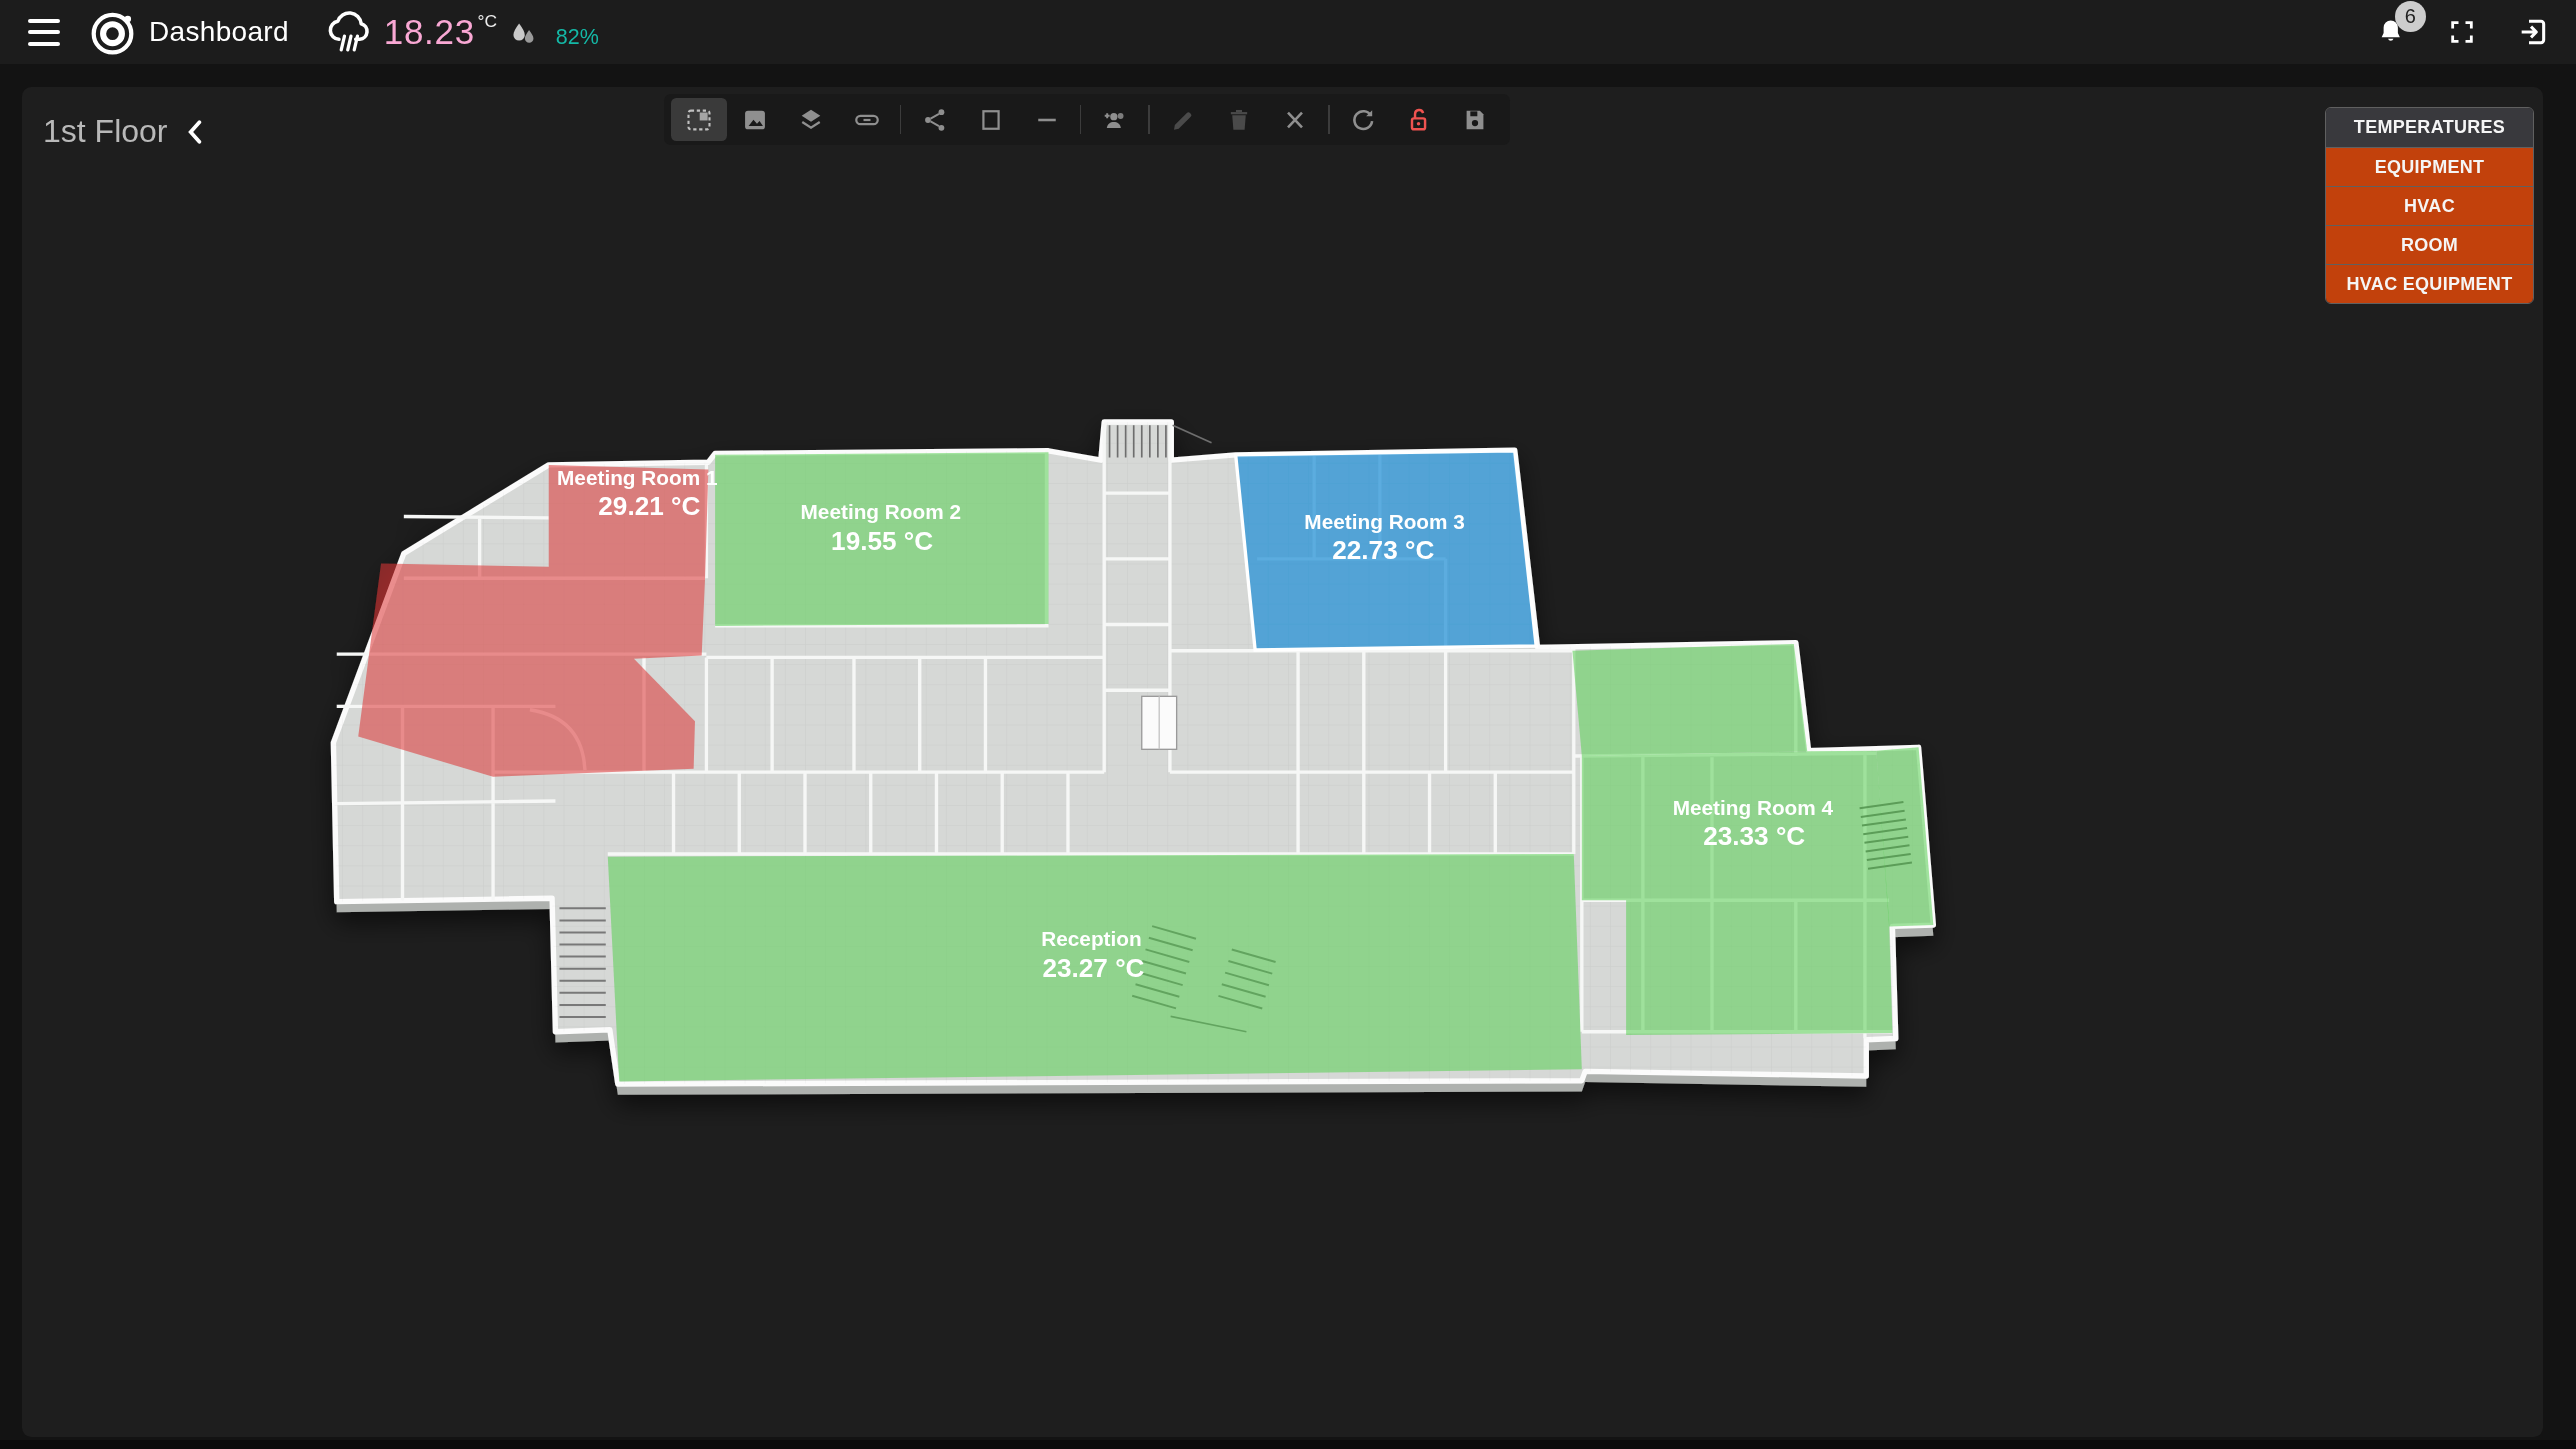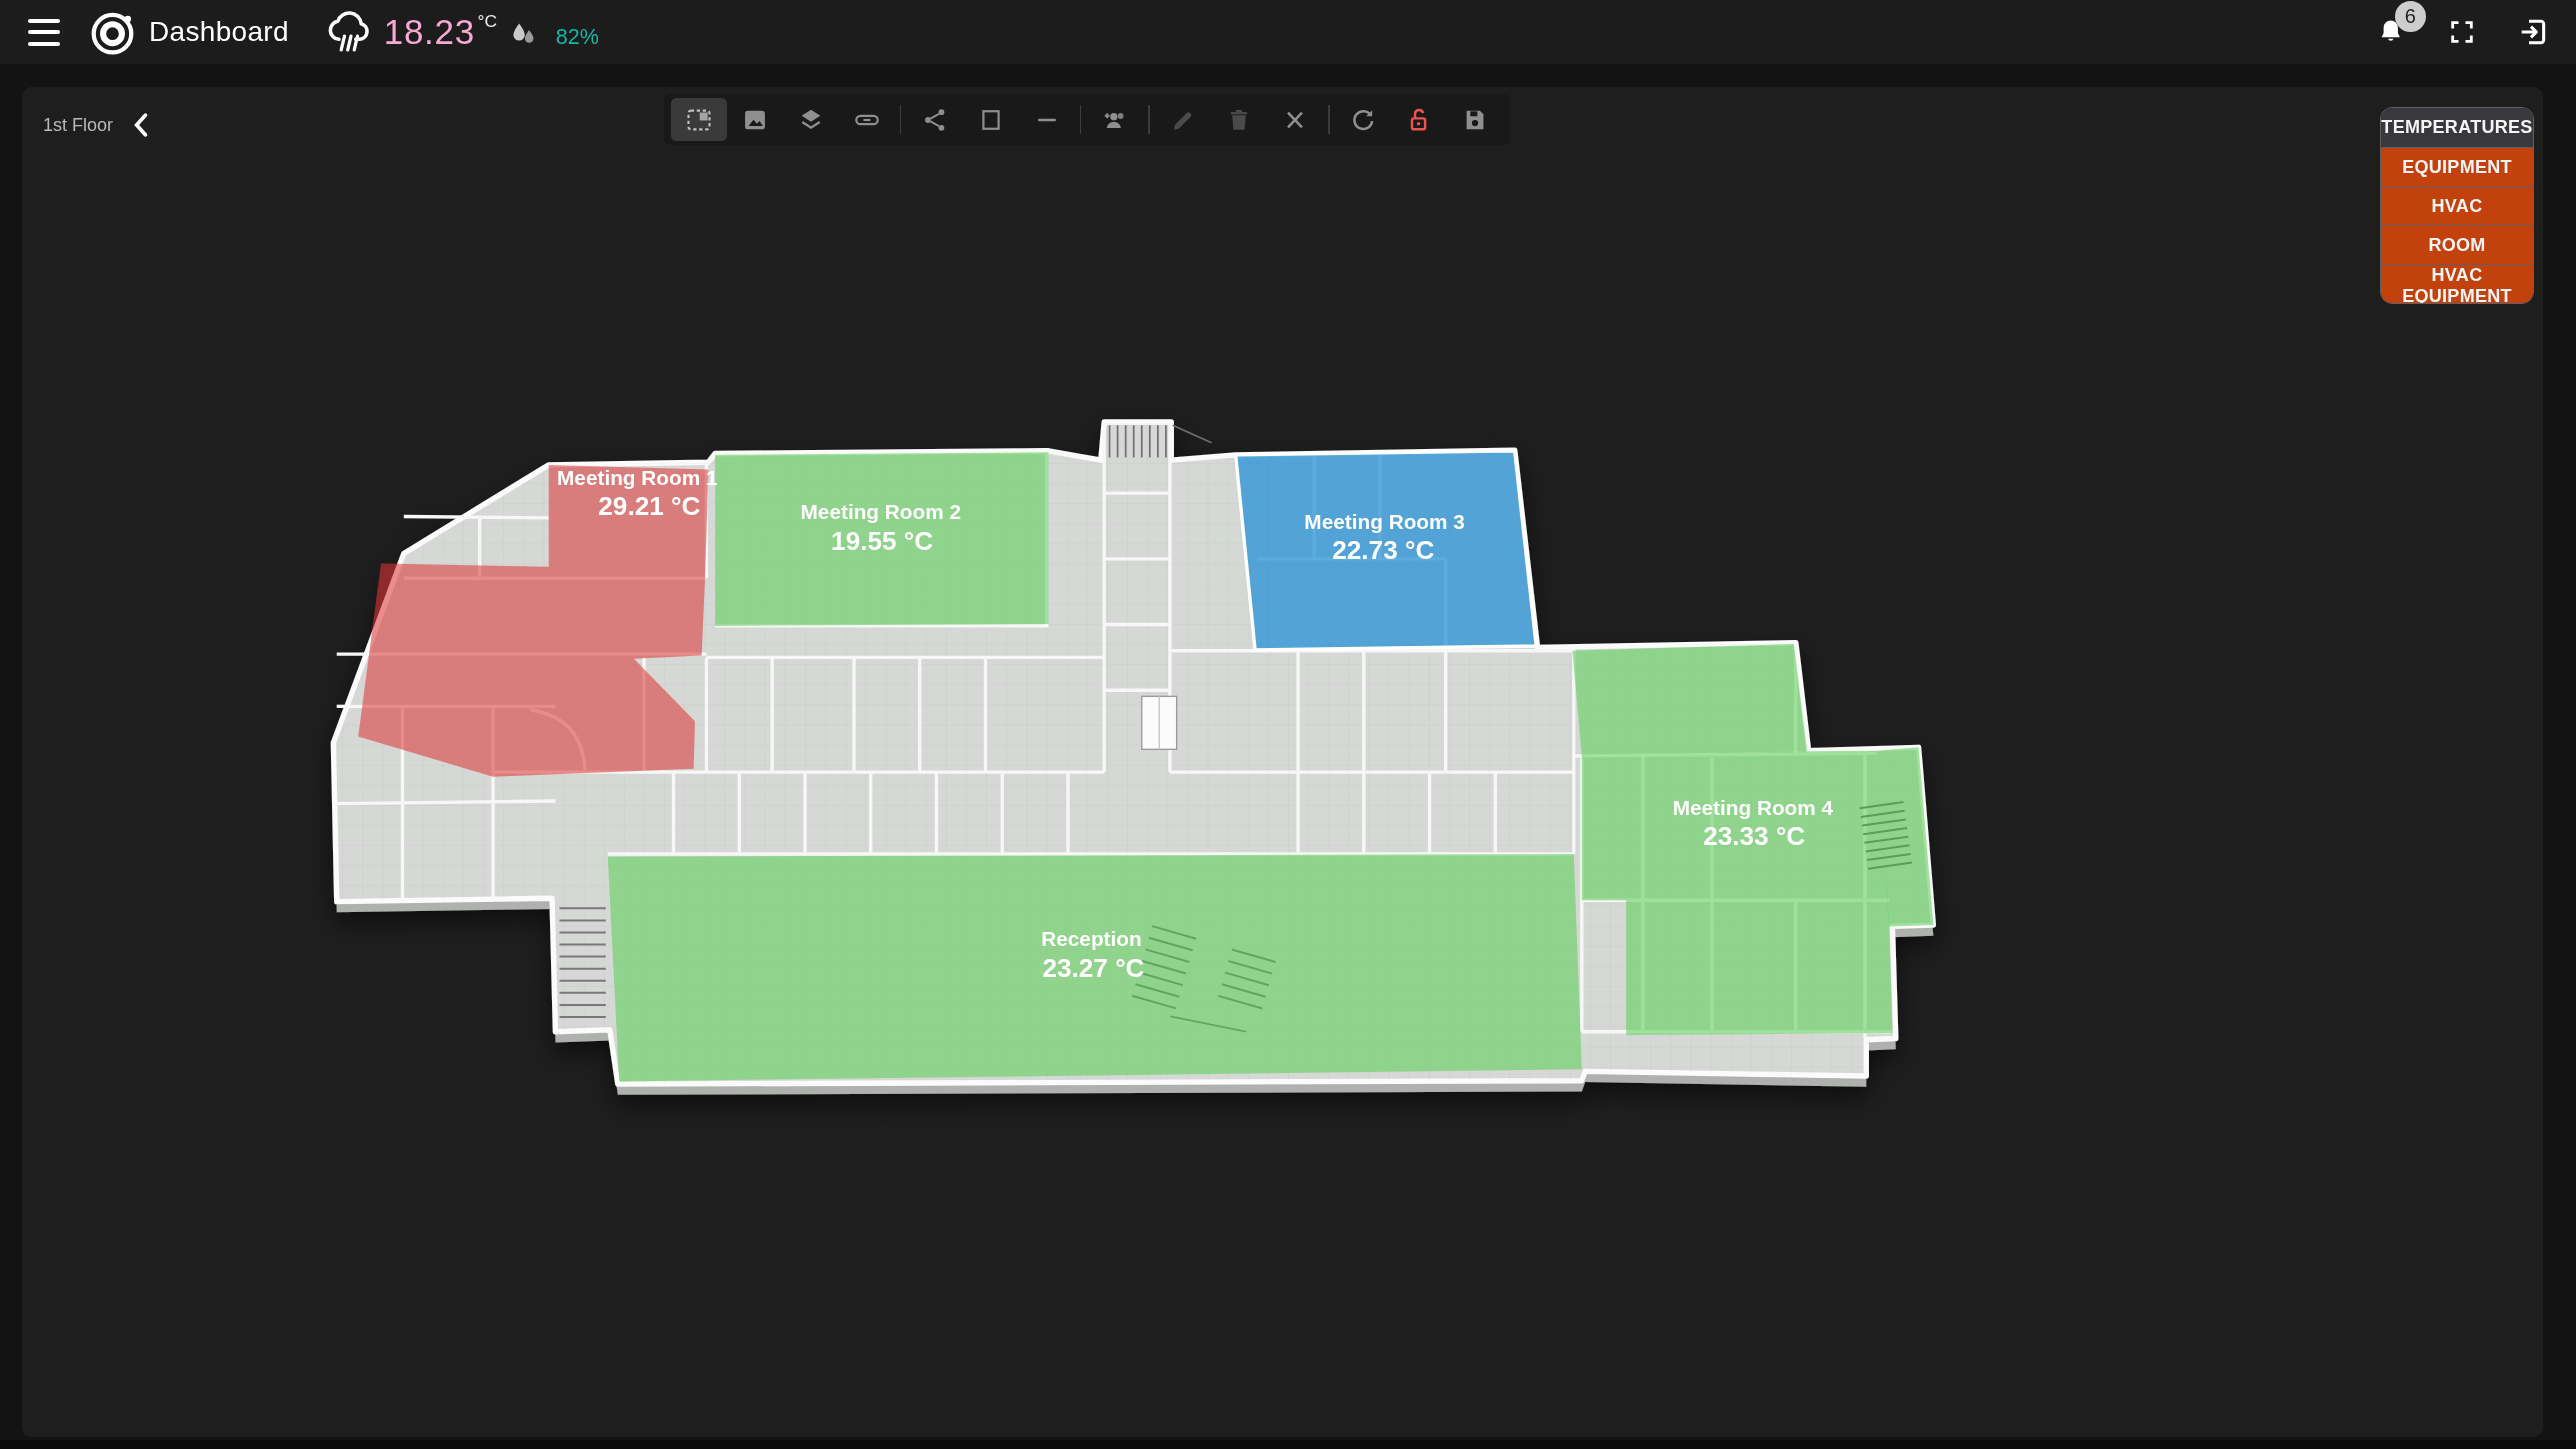--- a/index.html
+++ b/index.html
@@ -27,37 +27,37 @@
   .badge { position:absolute; top:-13.4px; right:-17.4px; min-width:31px; height:31px; border-radius:50%;
            background:#cdcdcd; color:#222; font-size:20px; display:flex; align-items:center;
            justify-content:center; font-weight:400; }
 
   
   .panel { position:absolute; left:22px; top:87px; width:2521px; height:1350px;
            background:#1e1e1e; border-radius:9.4px; z-index:1; }
   .bottom-strip { position:absolute; left:0; bottom:0; width:2576px; height:9.4px; background:#0b0b0b; }
 
   .floor-nav { position:absolute; left:43px; top:113px; display:flex; align-items:center; z-index:10; }
-  .floor-nav .floor-label { color:#b9b9b9; font-size:18px; }
+  .floor-nav .floor-label { color:#b9b9b9; font-size:32px; }
   .floor-nav .back { margin-left:20px; cursor:pointer; display:flex; align-items:center; }
 
   
   .toolbar { position:absolute; left:664px; top:94px; height:51px; background:#191919;
              border-radius:6.7px; display:flex; align-items:center; padding:0 6.7px; z-index:10; }
   .tool { width:56px; height:43px; display:flex; align-items:center; justify-content:center;
           color:#8f8f8f; cursor:pointer; border-radius:5.4px; }
   .tool svg { width:28px; height:28px; }
   .tool.active { background:#3a3a3a; color:#c0c0c0; }
   .tool.disabled { color:#4a4a4a; }
   .tool.alert { color:#ef5350; }
   .tool-sep { width:1.3px; height:29.5px; background:#3c3c3c; margin:0 5.4px; }
 
   
-  .layer-panel { position:absolute; right:42px; top:107px; width:154px; border:1.3px solid #606060;
-                 border-radius:12px; overflow:hidden; z-index:10; background:#232324; }
+  .layer-panel { position:absolute; right:42px; top:107px; width:209px; border:1.3px solid #606060;
+                 border-radius:6px; overflow:hidden; z-index:10; background:#232324; }
   .layer-btn { display:block; width:100%; height:39px; background:#c2410c; color:#f5f5f5;
                font-family:inherit; font-size:18px; font-weight:bold; letter-spacing:0.3px;
                border:none; border-top:1.3px solid #606060; cursor:pointer; }
   .layer-btn:first-child { border-top:none; }
   .layer-btn.active { background:#39393d; }
 
   
   .plan { position:absolute; left:0; top:0; width:2576px; height:1449px; z-index:5; }
   .room-label-name  { fill:#ffffff; font-size:31px; font-weight:600; text-anchor:middle; }
   .room-label-temp  { fill:#ffffff; font-size:39px; font-weight:700; text-anchor:middle; }

